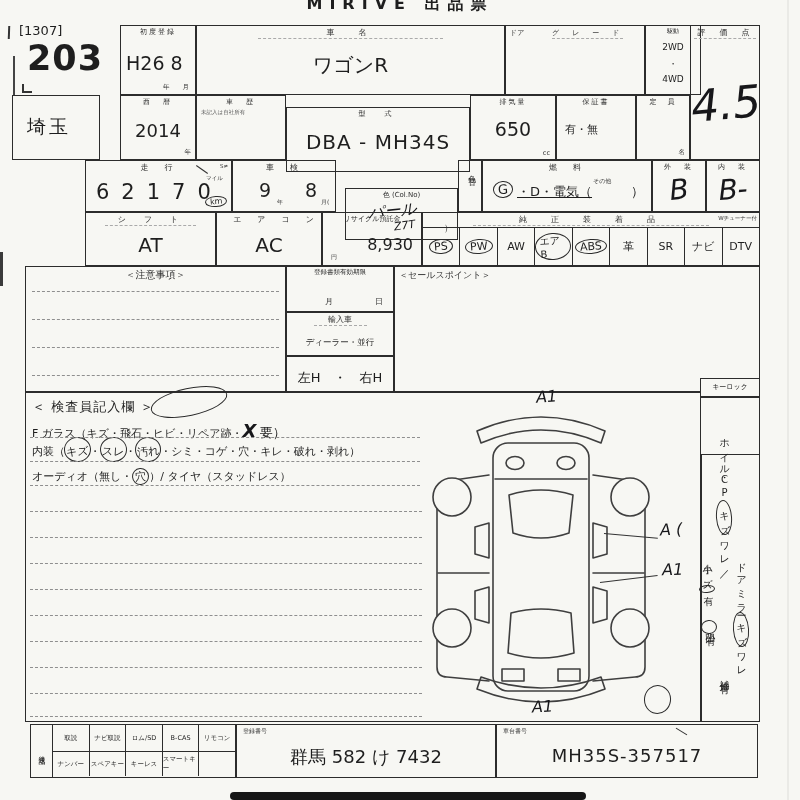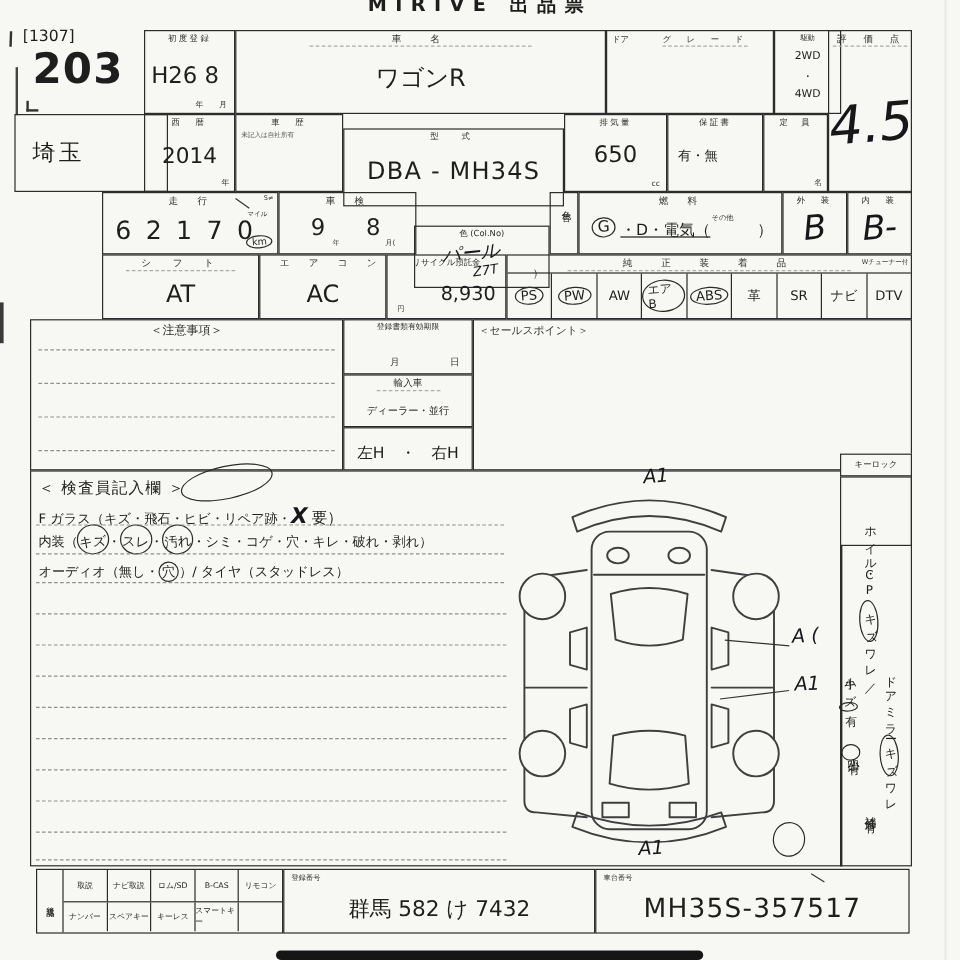--- a/index.html
+++ b/index.html
@@ -57,21 +57,21 @@
   <div class="val" style="left:0;right:0;top:16px;text-align:center;font-size:9px;">2WD</div>
   <div class="val" style="left:0;right:0;top:32px;text-align:center;font-size:9px;">・</div>
   <div class="val" style="left:0;right:0;top:48px;text-align:center;font-size:9px;">4WD</div>
 </div>
 
 <div class="box" style="left:690px;top:25px;width:70px;height:135px;">
   <div class="hdr" style="font-size:8px;letter-spacing:3px;border-bottom:1px dashed #aaa;width:90%;margin:0 auto;">評　価　点</div>
   <div class="val hw" style="left:0;right:0;top:52px;text-align:center;font-size:44px;transform:rotate(-5deg);">4.5</div>
 </div>
 
-<div class="box" style="left:12px;top:95px;width:128px;height:65px;">
+<div class="box" style="left:12px;top:95px;width:88px;height:65px;">
   <div class="val" style="left:14px;top:18px;font-size:19px;letter-spacing:3px;">埼玉</div>
 </div>
 
 <div class="box" style="left:120px;top:95px;width:76px;height:65px;">
   <div class="hdr" style="font-size:7px;letter-spacing:3px;">西　暦</div>
   <div class="val" style="left:0;right:0;top:24px;text-align:center;font-size:18px;">2014</div>
   <span class="tinylbl" style="right:4px;bottom:2px;font-size:6.5px;">年</span>
 </div>
 
 <div class="box" style="left:196px;top:95px;width:90px;height:65px;">
@@ -102,21 +102,21 @@
 
 <div class="box" style="left:85px;top:160px;width:147px;height:52px;">
   <div class="hdr" style="font-size:8px;letter-spacing:4px;">走　行</div>
   <span class="tinylbl" style="right:3px;top:2px;font-size:5.5px;">S≠</span>
   <div class="val" style="left:10px;top:19px;font-size:21px;letter-spacing:12px;">62170</div>
   <span class="tinylbl" style="right:8px;top:14px;font-size:5.5px;">マイル</span>
   <span class="abs hand-circle" style="right:4px;bottom:4px;font-size:8px;">km</span>
   <div class="abs" style="right:22px;top:8px;width:14px;height:0;border-top:1.4px solid #333;transform:rotate(35deg);"></div>
 </div>
 
-<div class="box" style="left:232px;top:160px;width:115px;height:52px;">
+<div class="box" style="left:232px;top:160px;width:104px;height:52px;">
   <div class="hdr" style="font-size:8px;letter-spacing:4px;">車　検</div>
   <span class="val" style="left:26px;top:18px;font-size:19px;">9</span>
   <span class="tinylbl" style="left:44px;bottom:4px;font-size:6px;">年</span>
   <span class="val" style="left:72px;top:18px;font-size:19px;">8</span>
   <span class="tinylbl" style="left:88px;bottom:4px;font-size:6px;">月(</span>
 </div>
 
 <div class="box" style="left:345px;top:160px;width:113px;height:52px;margin-top:28px;">
   <div class="hdr" style="font-size:7px;">色 (Col.No)</div>
   <div class="val hw" style="left:22px;top:12px;font-size:16px;transform:rotate(-6deg);">パール</div>
@@ -348,19 +348,19 @@
   </div>
 </div>
 
 <div class="box" style="left:236px;top:724px;width:260px;height:54px;">
   <span class="tinylbl" style="left:6px;top:2px;font-size:6px;">登録番号</span>
   <div class="val" style="left:0;right:0;top:20px;text-align:center;font-size:18px;">群馬 582 け 7432</div>
 </div>
 
 <div class="box" style="left:496px;top:724px;width:262px;height:54px;">
   <span class="tinylbl" style="left:6px;top:2px;font-size:6px;">車台番号</span>
-  <div class="val" style="left:0;right:0;top:20px;text-align:center;font-size:22px;letter-spacing:1px;">MH35S-357517</div>
+  <div class="val" style="left:0;right:0;top:20px;text-align:center;font-size:18px;letter-spacing:1px;">MH35S-357517</div>
   <div class="abs" style="left:178px;top:6px;width:13px;height:0;border-top:1.6px solid #333;transform:rotate(32deg);"></div>
 </div>
 
 <div class="abs" style="left:230px;top:792px;width:356px;height:8px;background:#161616;border-radius:4px;"></div>
 <div class="abs" style="left:0;top:252px;width:2.5px;height:34px;background:#3a3a3a;"></div>
 <div class="abs" style="left:787px;top:0;width:2px;height:800px;background:rgba(0,0,0,0.05);"></div>
 
 </body></html>

